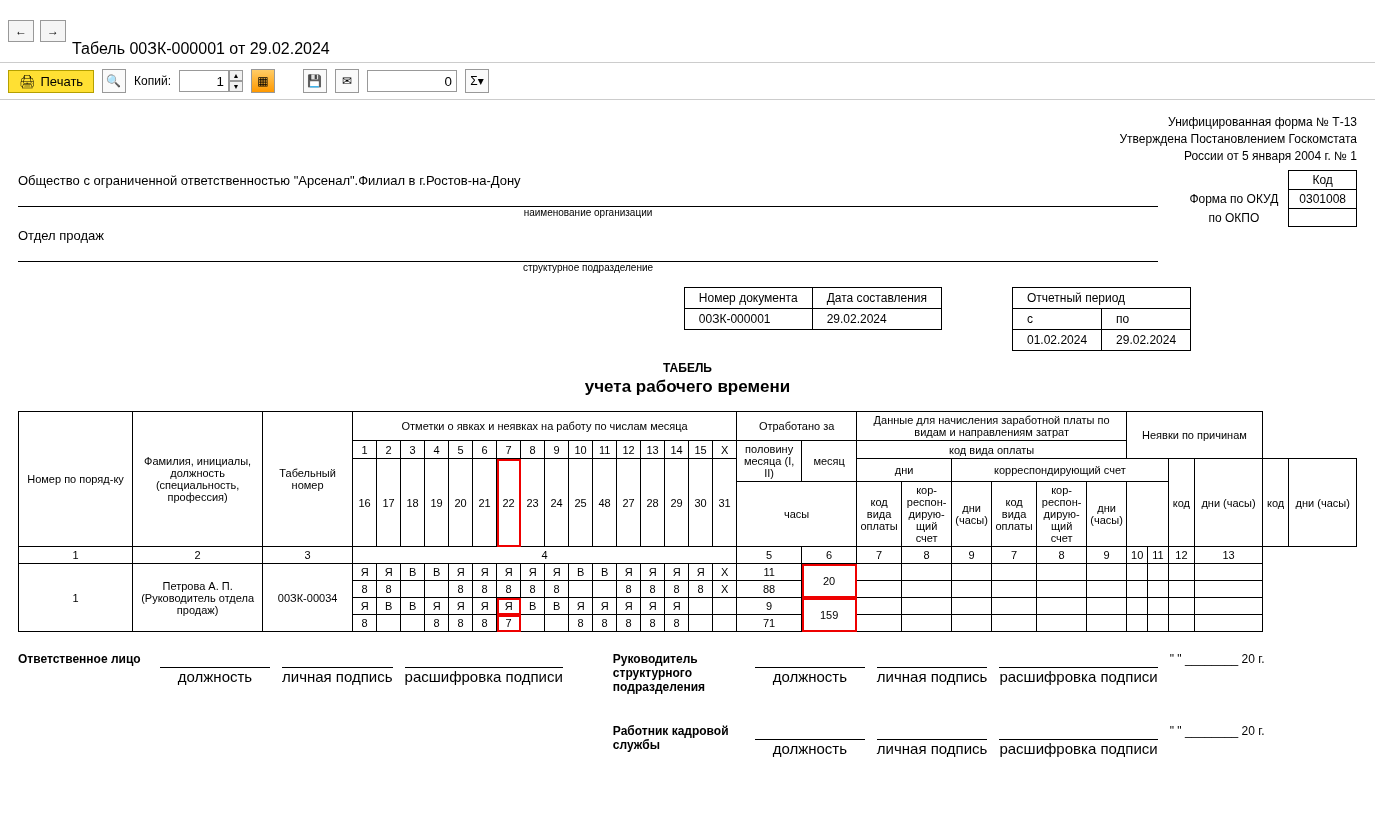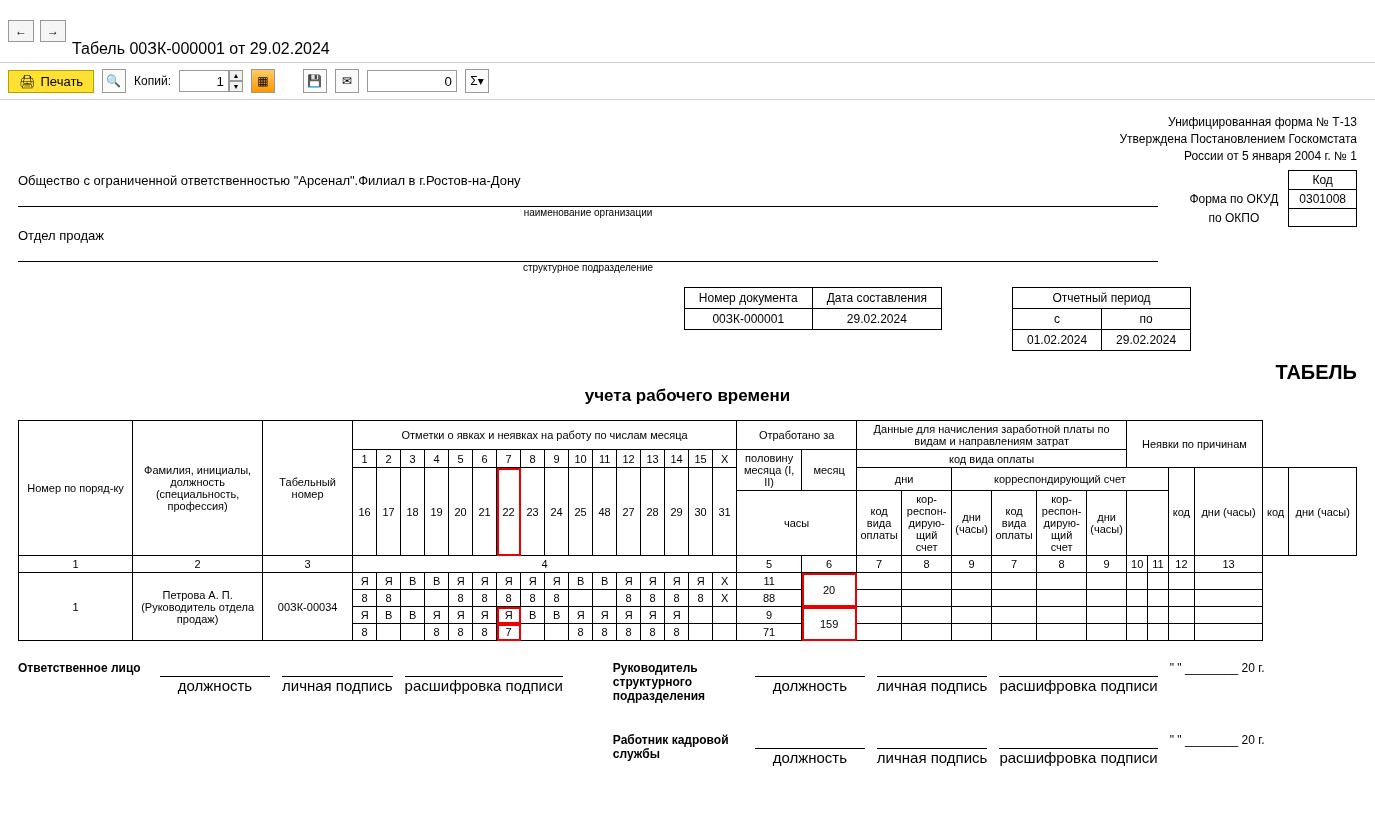--- a/index.html
+++ b/index.html
@@ -25,23 +25,23 @@
   .codes-table td { border: 1px solid #000; padding: 2px 10px; font-size: 12px; text-align: center; }
   .codes-label { border: none !important; text-align: right; padding-right: 6px; }
   
   .org-block { margin-top: -54px; width: 1140px; }
   .org-line { border-bottom: 1px solid #000; font-size: 13px; padding-bottom: 18px; }
   .org-caption { text-align: center; font-size: 10px; }
   
   .docnum-row { display: flex; gap: 20px; justify-content: center; margin: 14px 0 6px; align-items: flex-start; }
   .docnum-spacer { width: 480px; }
   .mini-table { border-collapse: collapse; }
-  .mini-table td { border: 1px solid #000; padding: 3px 14px; font-size: 12px; text-align: center; }
-  
-  .big-title { text-align: right; font-weight: bold; font-size: 20px; margin: 10px 0 2px; }
+  .mini-table td { border: 1px solid #000; padding: 3px 14px; font-size: 12px; text-align: left; }
+  
+  .big-title { text-align: center; font-weight: bold; font-size: 12px; margin: 10px 0 2px; }
   .sub-title { text-align: center; font-weight: bold; font-size: 17px; margin-bottom: 14px; }
   
   table.main { border-collapse: collapse; width: 100%; font-size: 11px; }
   table.main th, table.main td { border: 1px solid #000; padding: 2px 3px; text-align: center; vertical-align: middle; }
   table.main th { font-weight: normal; }
   .day-cell { width: 24px; height: 18px; }
   .hl { outline: 2px solid #e00; outline-offset: -2px; }
   
   .sign-area { display: flex; gap: 50px; margin-top: 20px; font-size: 12px; }
   .sign-block { display: flex; align-items: flex-start; gap: 12px; }

